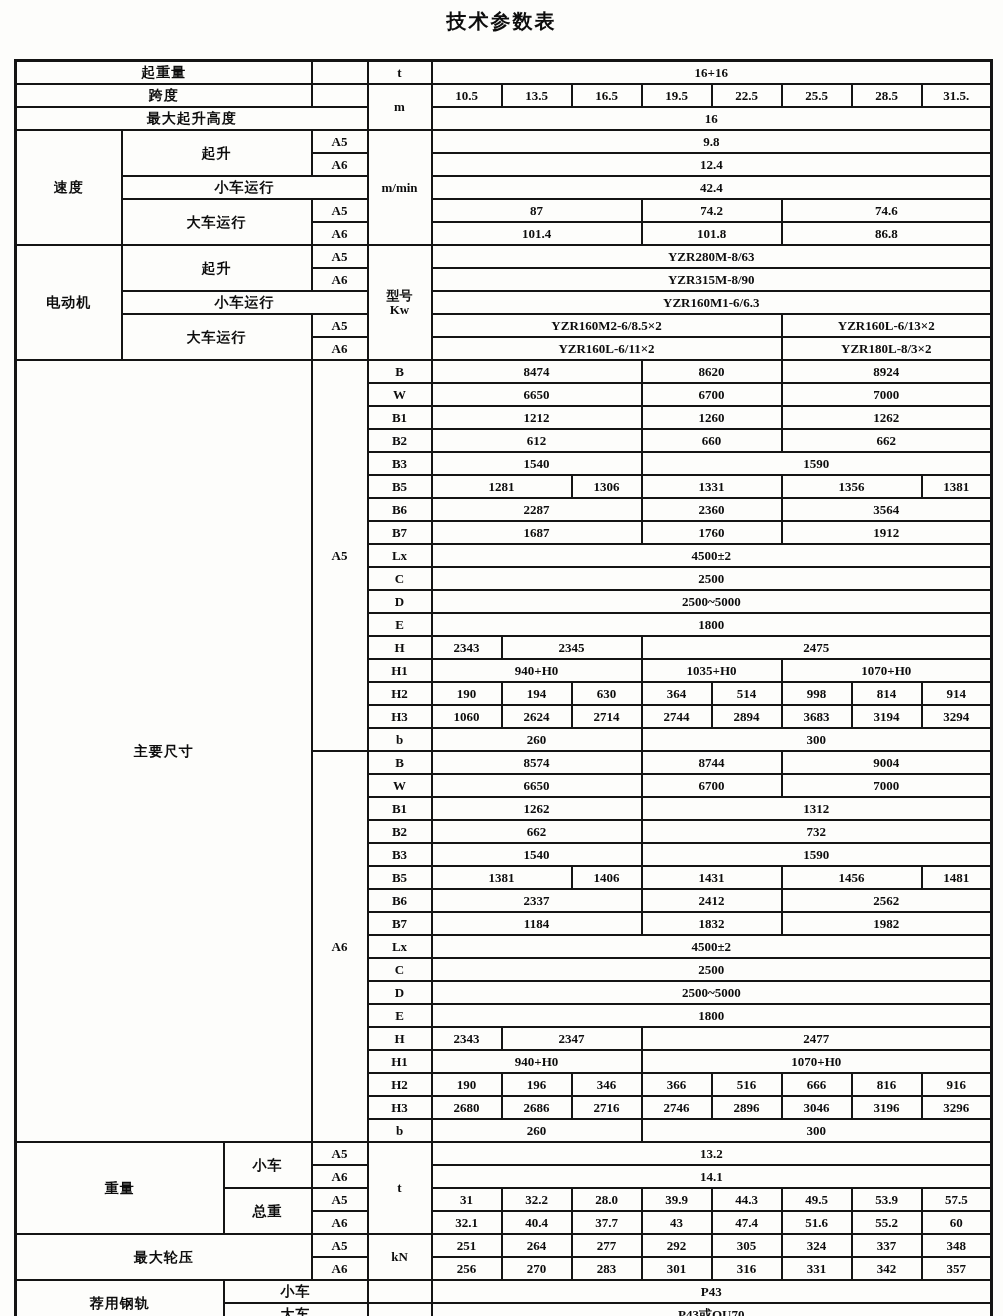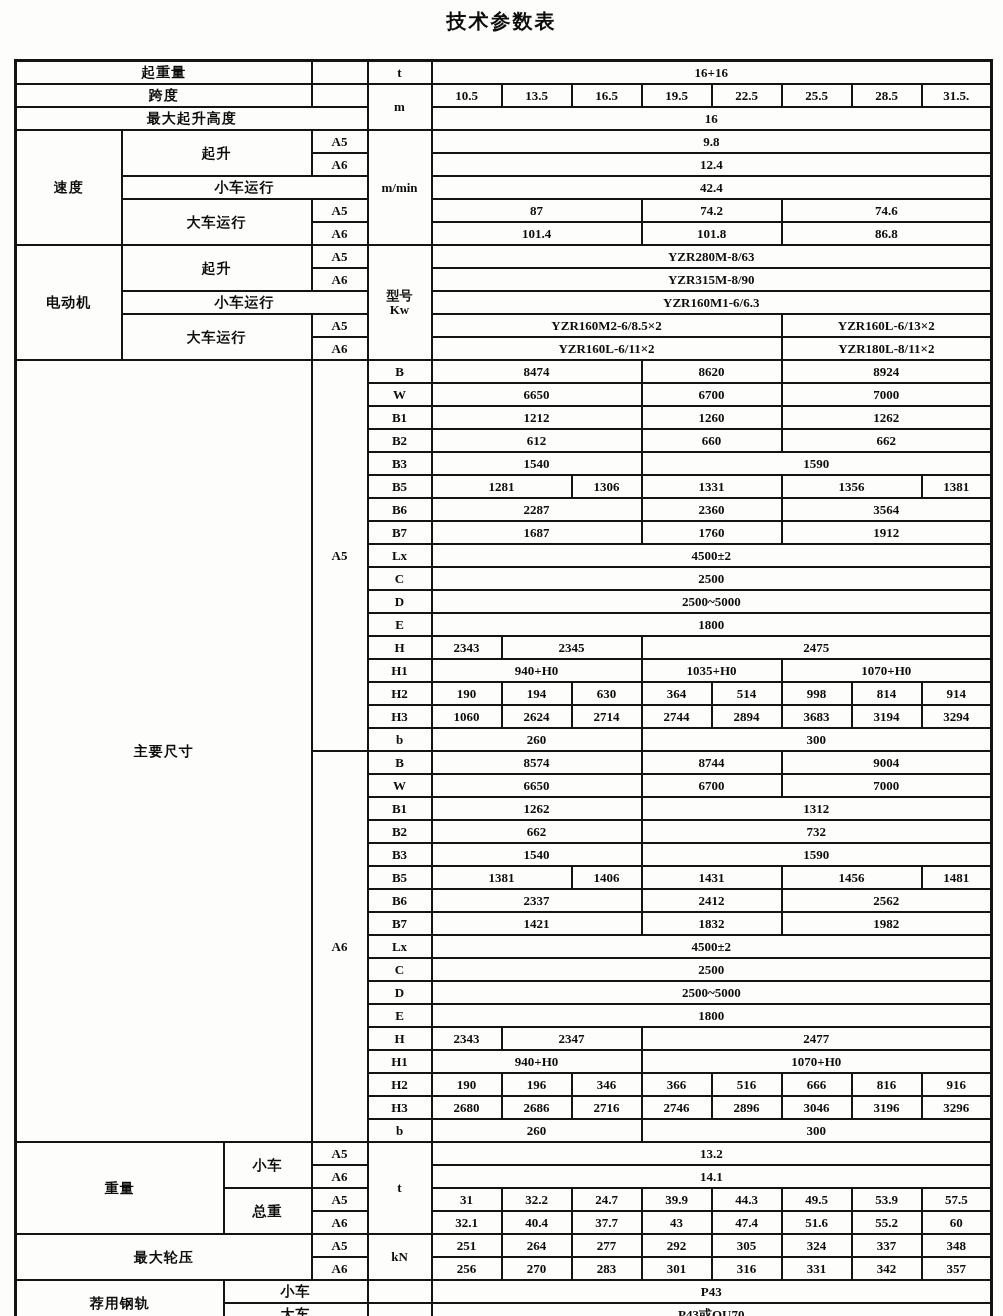--- a/index.html
+++ b/index.html
@@ -140,21 +140,21 @@
       </tr>
       <tr data-name="table-row">
         <td colspan="2" rowspan="2" data-name="sub-label">大车运行</td>
         <td data-name="duty-class-label">A5</td>
         <td colspan="5" data-name="value-cell">YZR160M2-6/8.5×2</td>
         <td colspan="3" data-name="value-cell">YZR160L-6/13×2</td>
       </tr>
       <tr data-name="table-row">
         <td data-name="duty-class-label">A6</td>
         <td colspan="5" data-name="value-cell">YZR160L-6/11×2</td>
-        <td colspan="3" data-name="value-cell">YZR180L-8/11×2</td>
+        <td colspan="3" data-name="value-cell">YZR180L-8/3×2</td>
       </tr>
       <tr data-name="table-row">
         <td colspan="3" rowspan="34" data-name="section-label">主要尺寸</td>
         <td rowspan="17" data-name="duty-class-label">A5</td>
         <td data-name="dim-label">B</td>
         <td colspan="3" data-name="value-cell">8474</td>
         <td colspan="2" data-name="value-cell">8620</td>
         <td colspan="3" data-name="value-cell">8924</td>
       </tr>
       <tr data-name="table-row">
@@ -292,21 +292,21 @@
         <td data-name="value-cell">1481</td>
       </tr>
       <tr data-name="table-row">
         <td data-name="dim-label">B6</td>
         <td colspan="3" data-name="value-cell">2337</td>
         <td colspan="2" data-name="value-cell">2412</td>
         <td colspan="3" data-name="value-cell">2562</td>
       </tr>
       <tr data-name="table-row">
         <td data-name="dim-label">B7</td>
-        <td colspan="3" data-name="value-cell">1421</td>
+        <td colspan="3" data-name="value-cell">1184</td>
         <td colspan="2" data-name="value-cell">1832</td>
         <td colspan="3" data-name="value-cell">1982</td>
       </tr>
       <tr data-name="table-row">
         <td data-name="dim-label">Lx</td>
         <td colspan="8" data-name="value-cell">4500±2</td>
       </tr>
       <tr data-name="table-row">
         <td data-name="dim-label">C</td>
         <td colspan="8" data-name="value-cell">2500</td>
@@ -366,21 +366,21 @@
       </tr>
       <tr data-name="table-row">
         <td data-name="duty-class-label">A6</td>
         <td colspan="8" data-name="value-cell">14.1</td>
       </tr>
       <tr data-name="table-row">
         <td rowspan="2" data-name="sub-label">总重</td>
         <td data-name="duty-class-label">A5</td>
         <td data-name="value-cell">31</td>
         <td data-name="value-cell">32.2</td>
-        <td data-name="value-cell">24.7</td>
+        <td data-name="value-cell">28.0</td>
         <td data-name="value-cell">39.9</td>
         <td data-name="value-cell">44.3</td>
         <td data-name="value-cell">49.5</td>
         <td data-name="value-cell">53.9</td>
         <td data-name="value-cell">57.5</td>
       </tr>
       <tr data-name="table-row">
         <td data-name="duty-class-label">A6</td>
         <td data-name="value-cell">32.1</td>
         <td data-name="value-cell">40.4</td>

